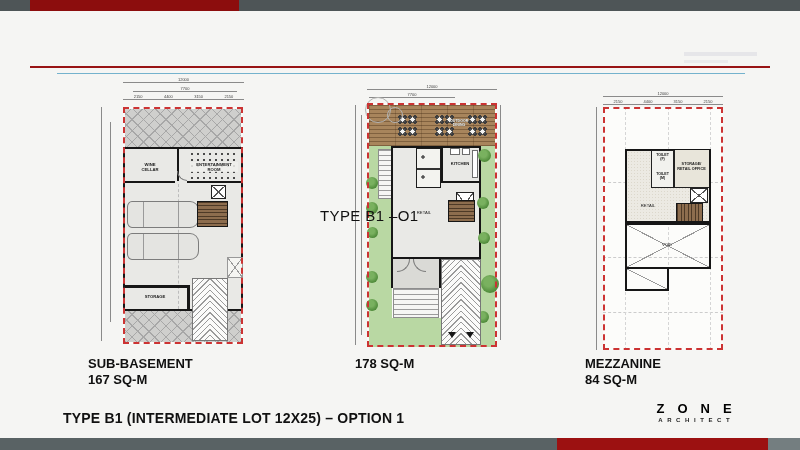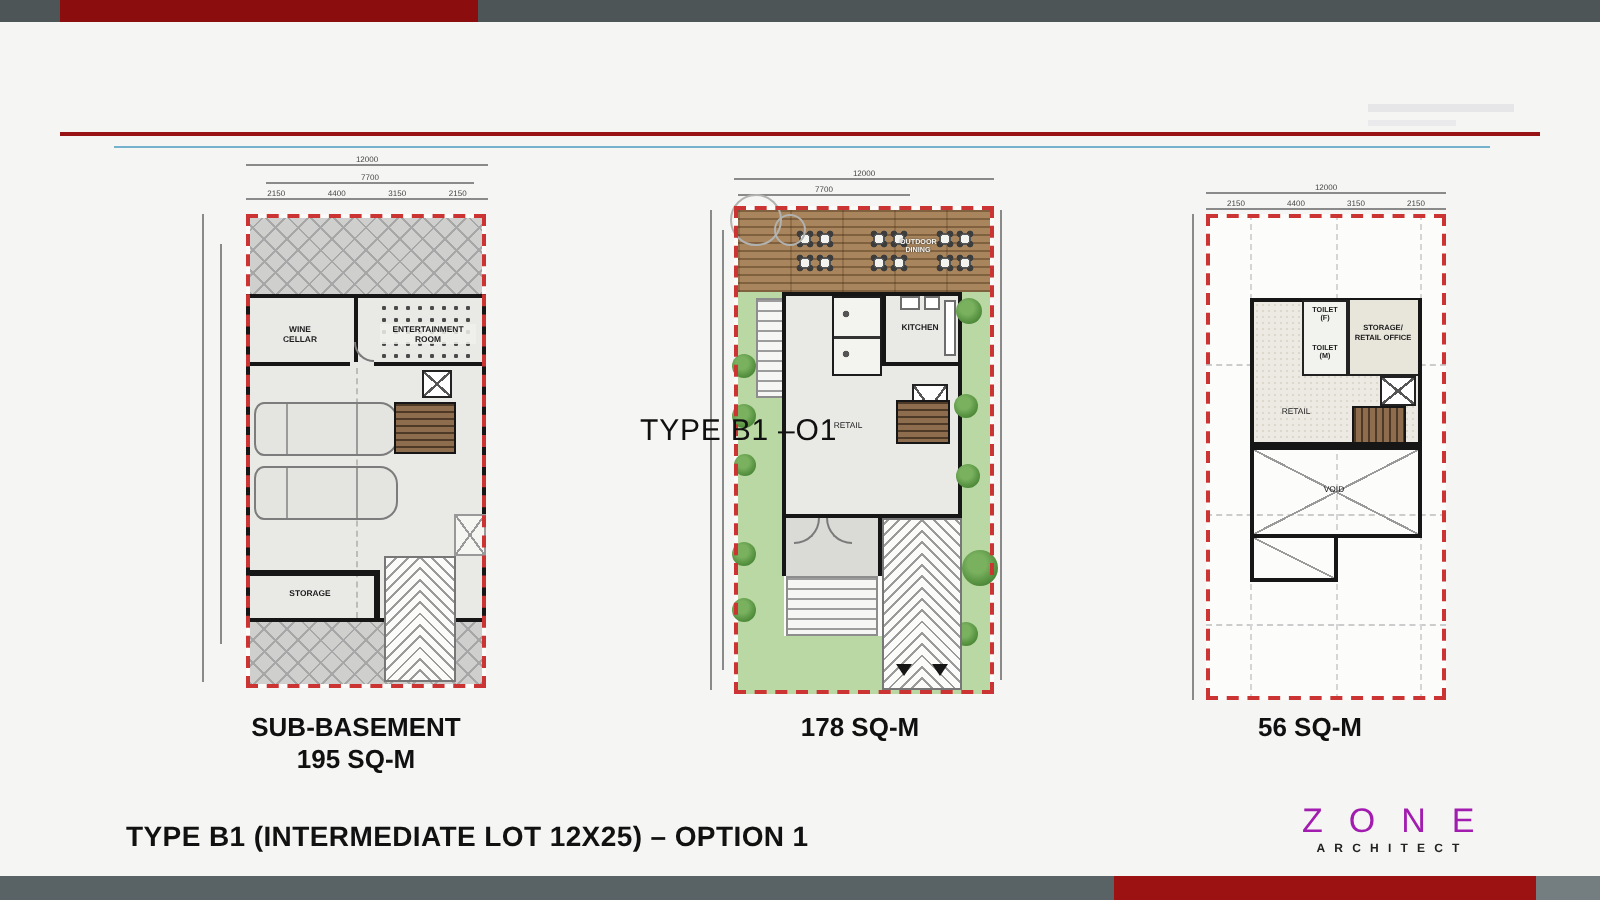--- a/index.html
+++ b/index.html
@@ -33,21 +33,21 @@
   .green{position:absolute;background:#b9d8a3}
   .tree{position:absolute;border-radius:50%;background:radial-gradient(circle at 42% 38%,#79b15f 0 30%,#4e8a39 72%,#3e7030 100%);z-index:3}
   .treeo{position:absolute;border-radius:50%;border:1px solid #b2b2b0;z-index:4}
   .table{position:absolute;width:9px;height:9px;z-index:3;background:radial-gradient(circle at 50% 50%,#f2f2ef 0 2.2px,#555 2.2px 3px,transparent 3px),radial-gradient(circle at 22% 22%,#3d3d3d 0 1.6px,transparent 1.8px),radial-gradient(circle at 78% 22%,#3d3d3d 0 1.6px,transparent 1.8px),radial-gradient(circle at 22% 78%,#3d3d3d 0 1.6px,transparent 1.8px),radial-gradient(circle at 78% 78%,#3d3d3d 0 1.6px,transparent 1.8px)}
   .hlines{position:absolute;background:#f6f6f4;border:1px solid #8d8d8d;background-image:repeating-linear-gradient(180deg,#9c9c9c 0 1px,transparent 1px 5px)}
   .fixt{position:absolute;background:#fff;border:1px solid #6d6d6d;z-index:3}
   .dashv{position:absolute;border-left:1px dashed #bcbcbc}
   .dashh{position:absolute;border-top:1px dashed #ccc}
   .arc{position:absolute;border:1px solid #7a7a7a;border-top:none;z-index:3;background:transparent}
   .void{position:absolute;border:2px solid #161616;z-index:2;background:linear-gradient(to top right,transparent calc(50% - .5px),#9a9a9a calc(50% - .5px) calc(50% + .5px),transparent calc(50% + .5px)),linear-gradient(to bottom right,transparent calc(50% - .5px),#9a9a9a calc(50% - .5px) calc(50% + .5px),transparent calc(50% + .5px))}
-  .plabel{position:absolute;text-align:center;font-weight:bold;font-size:13px;color:#101010;line-height:1.25;z-index:8}
+  .plabel{position:absolute;text-align:left;font-weight:bold;font-size:13px;color:#101010;line-height:1.25;z-index:8}
   .texture{background-color:#eceae3;background-image:radial-gradient(#dcd8cc .6px,transparent .8px);background-size:3px 3px}
   .arrow{position:absolute;width:0;height:0;border-left:4px solid transparent;border-right:4px solid transparent;border-top:6px solid #161616;z-index:5}
 </style>
 </head>
 <body>
 
 <div class="bar" style="left:0;top:0;width:800px;height:11px;background:#4e5557"></div>
 <div class="bar" style="left:30px;top:0;width:209px;height:11px;background:#8c0d0d"></div>
 <div class="bar" style="left:30px;top:65.5px;width:740px;height:2.5px;background:#981414"></div>
 <div class="bar" style="left:57px;top:72.5px;width:688px;height:1.5px;background:#74b2cd"></div>
@@ -203,31 +203,32 @@
   <div class="void" style="left:32px;top:131px;width:86px;height:46px"></div>
   <div class="void" style="left:32px;top:175px;width:44px;height:24px;background:linear-gradient(to top right,transparent calc(50% - .5px),#9a9a9a calc(50% - .5px) calc(50% + .5px),transparent calc(50% + .5px))"></div>
   <div class="rlab" style="left:60px;top:150px;width:28px;font-weight:normal">VOID</div>
   <div class="lotborder" style="left:10px;top:15px;width:120px;height:243px"></div>
 </div>
 
 <div style="position:absolute;left:320px;top:207px;font-size:15px;font-weight:500;color:#101010;z-index:9;letter-spacing:.4px">TYPE B1 –O1</div>
 
 <div class="plabel" style="left:88px;top:356px;width:180px">
   <div>SUB-BASEMENT</div>
-  <div>195 SQ-M</div>
+  <div>167 SQ-M</div>
 </div>
 <div class="plabel" style="left:355px;top:356px;width:150px">
   <div>178 SQ-M</div>
 </div>
 <div class="plabel" style="left:585px;top:356px;width:140px">
-  <div>56 SQ-M</div>
+  <div>MEZZANINE</div>
+  <div>84 SQ-M</div>
 </div>
 
 <div style="position:absolute;left:63px;top:410px;font-size:14px;font-weight:bold;color:#111;letter-spacing:.2px">TYPE  B1 (INTERMEDIATE LOT 12X25) – OPTION 1</div>
 
 <div style="position:absolute;left:638px;top:402px;width:112px;text-align:center;z-index:8">
-  <div style="font-size:17px;font-weight:400;color:#a21caf;letter-spacing:13px;text-indent:13px;line-height:1.1">ZONE</div>
+  <div style="font-size:13px;font-weight:700;color:#000000;letter-spacing:13px;text-indent:13px;line-height:1.1">ZONE</div>
   <div style="font-size:6px;font-weight:bold;color:#222;letter-spacing:4.6px;text-indent:4.6px;margin-top:1px">ARCHITECT</div>
 </div>
 
 <div class="bar" style="left:0;top:438px;width:557px;height:12px;background:#59626­4;background:#596264"></div>
 <div class="bar" style="left:557px;top:438px;width:211px;height:12px;background:#9c1111"></div>
 <div class="bar" style="left:768px;top:438px;width:32px;height:12px;background:#747e80"></div>
 
 </body></html>

